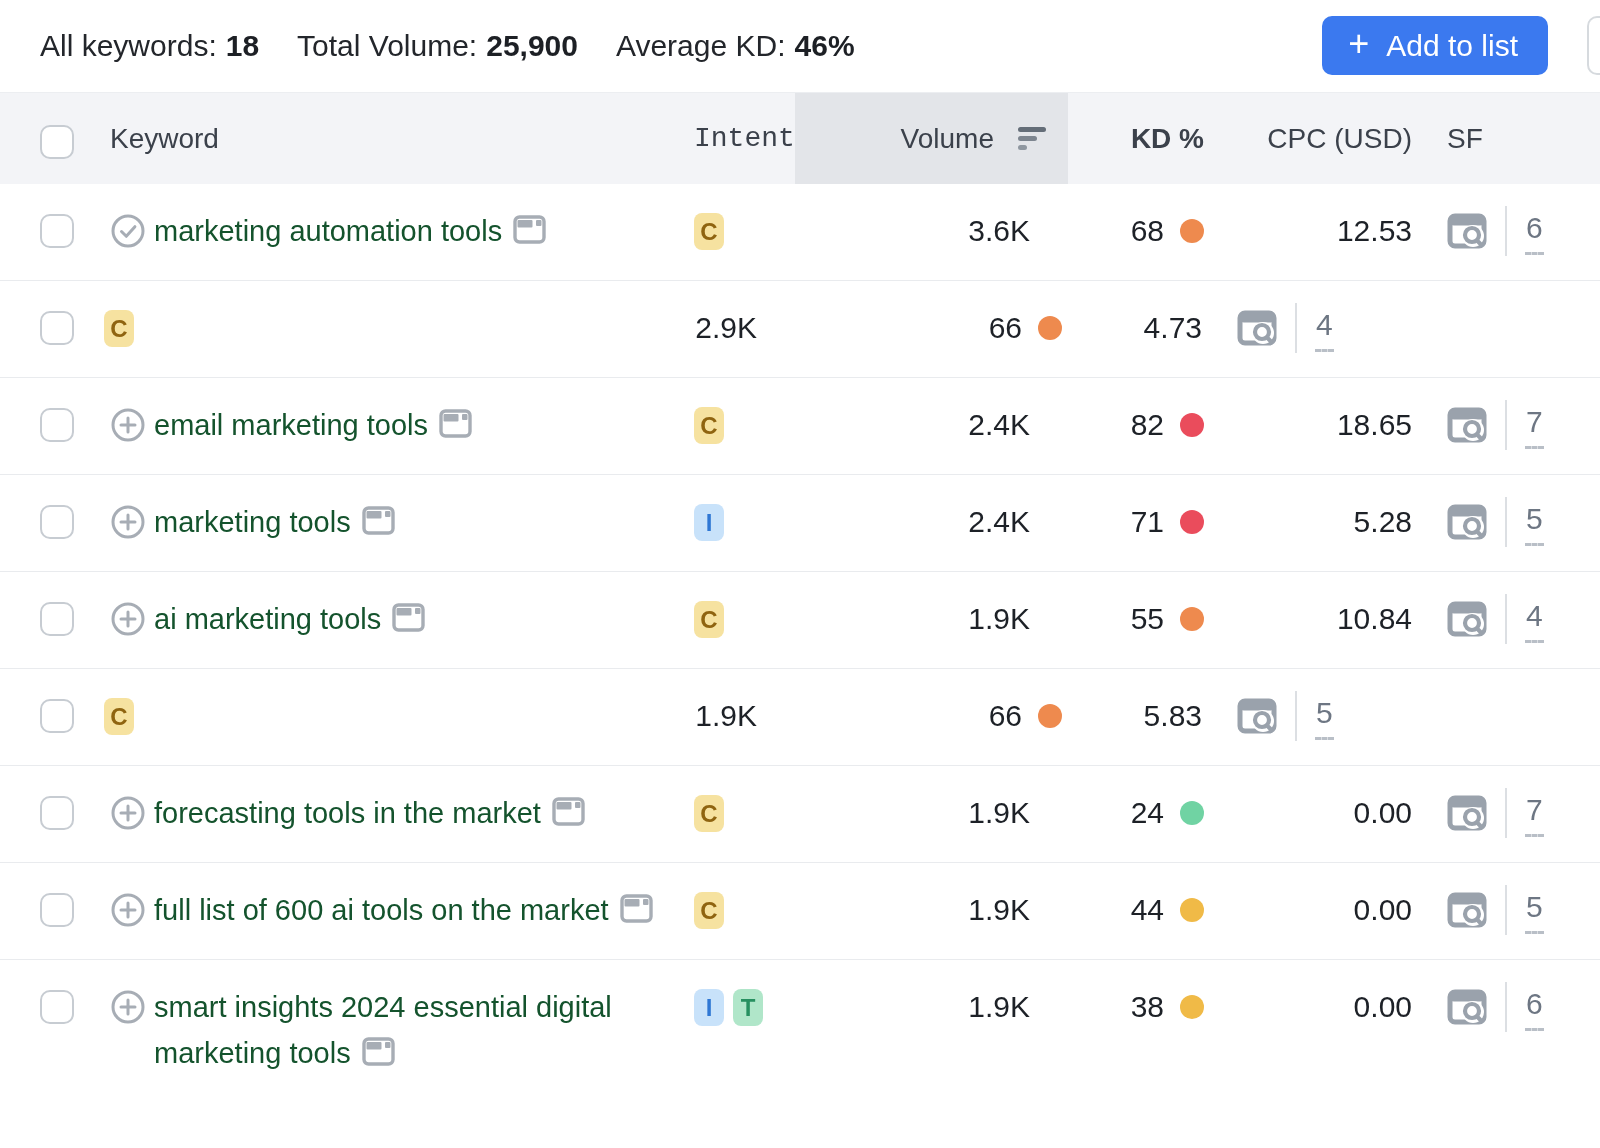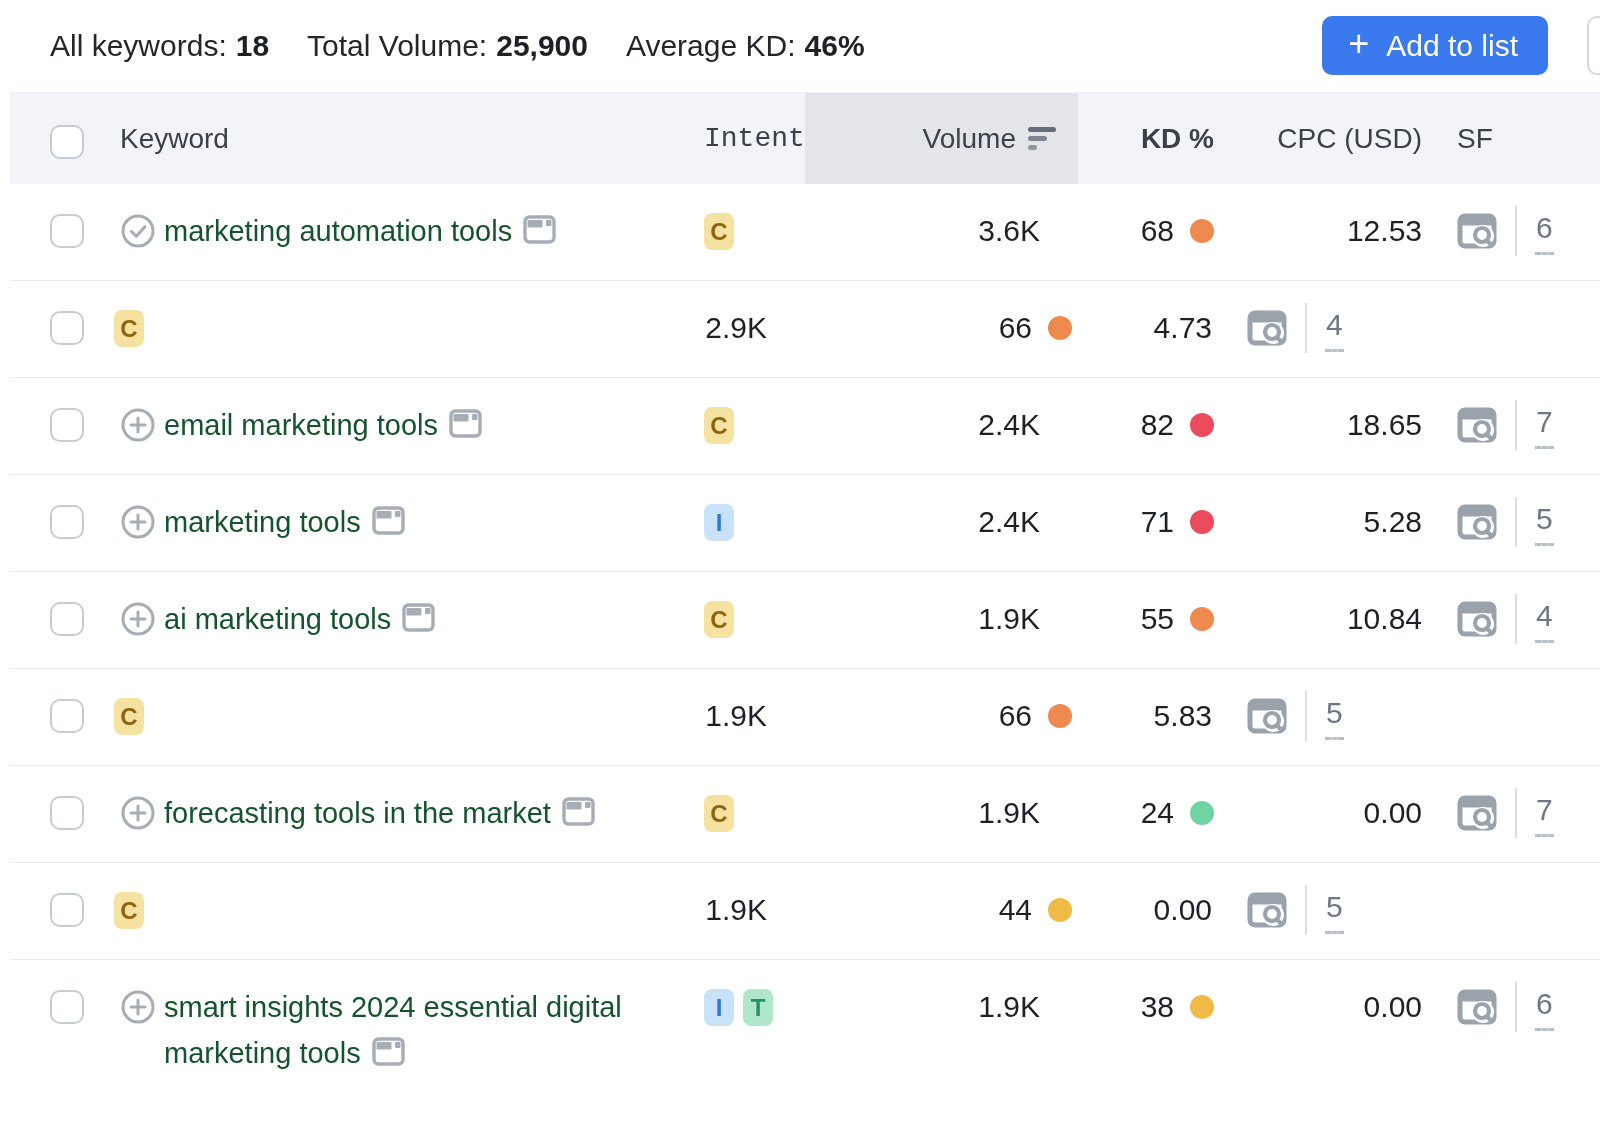--- a/index.html
+++ b/index.html
@@ -2,21 +2,21 @@
 <html><head>
 <meta charset="utf-8">
 <style>
   * { box-sizing: border-box; margin: 0; padding: 0; }
   html, body { background: #fff; }
   body {
     width: 1600px;
     font-family: "Liberation Sans", sans-serif;
     color: #21252b;
   }
-  .page { position: relative; width: 1600px; height: 1148px; overflow: hidden; background: #fff; padding-left: 10px; }
+  .page { position: relative; width: 1600px; height: 1148px; overflow: hidden; background: #fff; }
 
   
   .topbar {
     position: relative;
     height: 92px;
     display: flex;
     align-items: center;
     padding-left: 40px;
     background: #fff;
   }
@@ -61,21 +61,21 @@
     color: #3b414b;
   }
   .th { display: flex; align-items: center; height: 100%; text-align: center; }
   .th-check { padding-left: 40px; }
   .th-keyword { padding-left: 10px; }
   .th-intent { padding-left: 4px; font-family: Liberation Mono, monospace; }
   .th-volume {
     background: #e3e5e9;
     justify-content: flex-end;
     padding-right: 22px;
-    gap: 12px;
+    gap: 24px;
     cursor: pointer;
   }
   .th-kd  { justify-content: flex-end; padding-right: 6px; font-weight: bold; }
   .th-cpc { justify-content: flex-end; padding-right: 8px; }
   .th-sf  { padding-left: 27px; }
 
   .sort-icon { display: flex; flex-direction: column; gap: 4px; align-items: flex-start; }
   .sort-icon i { display: block; height: 5px; border-radius: 2.5px; background: #646d78; }
   .sort-icon i:nth-child(1) { width: 28px; }
   .sort-icon i:nth-child(2) { width: 19px; background: #7d858f; }
@@ -447,20 +447,31 @@
               <line x1="30" y1="27.5" x2="33.5" y2="31" stroke="#9aa2ac" stroke-width="4.2" stroke-linecap="round"></line>
             </svg></span>
         <span class="vdiv"></span>
         <span class="sf-num">7</span>
       </div>
     </div>
       <div class="row cols">
       <div class="cell c-check">
         <span class="checkbox"></span>
       </div>
+      <div class="cell c-kw">
+        <span class="status"><svg width="36" height="36" viewBox="0 0 36 36">
+              <circle cx="18" cy="18" r="15" fill="none" stroke="#a7adb5" stroke-width="3"></circle>
+              <path d="M18 11v14M11 18h14" fill="none" stroke="#a7adb5" stroke-width="3" stroke-linecap="round"></path>
+            </svg></span>
+        <a class="kw-link"><span class="kw-text">full list of 600 ai tools on the market</span><span class="kw-serp-icon"><svg width="33" height="29" viewBox="0 0 33 29">
+                <rect x="2" y="2" width="29" height="25" rx="4.5" fill="none" stroke="#a7adb5" stroke-width="3.4"></rect>
+                <rect x="4.5" y="5" width="15" height="7.5" rx="1" fill="#a7adb5"></rect>
+                <rect x="23" y="5" width="5.5" height="6" rx="1" fill="#a7adb5"></rect>
+              </svg></span></a>
+      </div>
       <div class="cell c-intent">
           <span class="badge badge-C">C</span>
         </div>
       <div class="cell c-vol">
           <span class="num">1.9K</span>
         </div>
       <div class="cell c-kd">
         <span class="num">44</span>
         <span class="kd-dot dot-yellow"></span>
       </div>

